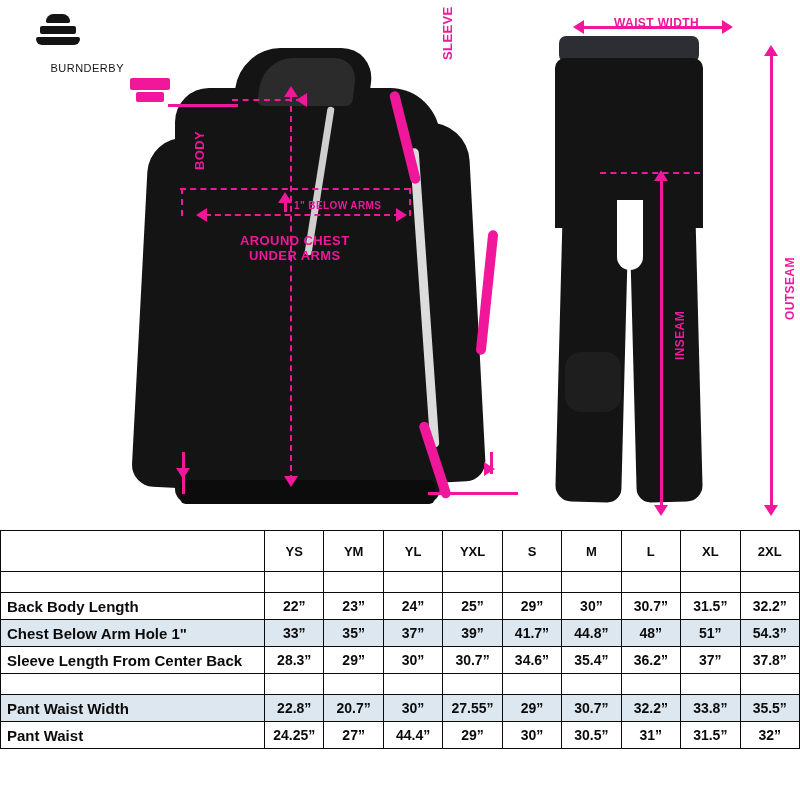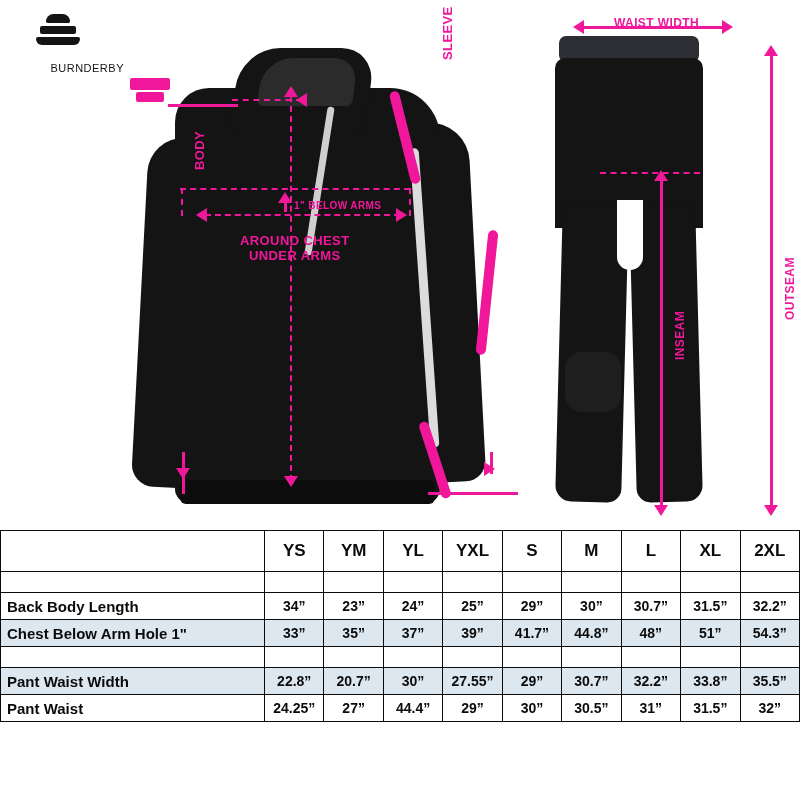--- a/index.html
+++ b/index.html
@@ -290,21 +290,21 @@
     overflow: hidden;
     white-space: nowrap;
   }
   table.size-table col.label-col { width: 264px; }
   table.size-table td.row-label,
   table.size-table th.row-label {
     text-align: left;
     padding-left: 6px;
     font-size: 15px;
   }
-  table.size-table tr.header-row th { font-size: 17px; height: 40px; margin-left: 40px; }
+  table.size-table tr.header-row th { font-size: 13px; height: 40px; margin-left: 40px; }
   table.size-table tr.alt td { background: #dde7ef; }
   table.size-table tr.spacer td { height: 20px; background: #ffffff; }
 </style>
 </head>
 <body>
 
 <div id="page">
 
   <div id="illustration">
 
@@ -422,21 +422,21 @@
           <td></td>
           <td></td>
           <td></td>
           <td></td>
           <td></td>
           <td></td>
         </tr>
 
         <tr>
           <td class="row-label">Back Body Length</td>
-          <td>34”</td>
+          <td>22”</td>
           <td>23”</td>
           <td>24”</td>
           <td>25”</td>
           <td>29”</td>
           <td>30”</td>
           <td>30.7”</td>
           <td>31.5”</td>
           <td>32.2”</td>
         </tr>
 
@@ -446,20 +446,32 @@
           <td>35”</td>
           <td>37”</td>
           <td>39”</td>
           <td>41.7”</td>
           <td>44.8”</td>
           <td>48”</td>
           <td>51”</td>
           <td>54.3”</td>
         </tr>
 
+        <tr>
+          <td class="row-label">Sleeve Length From Center Back</td>
+          <td>28.3”</td>
+          <td>29”</td>
+          <td>30”</td>
+          <td>30.7”</td>
+          <td>34.6”</td>
+          <td>35.4”</td>
+          <td>36.2”</td>
+          <td>37”</td>
+          <td>37.8”</td>
+        </tr>
 
         <tr class="spacer">
           <td></td>
           <td></td>
           <td></td>
           <td></td>
           <td></td>
           <td></td>
           <td></td>
           <td></td>

